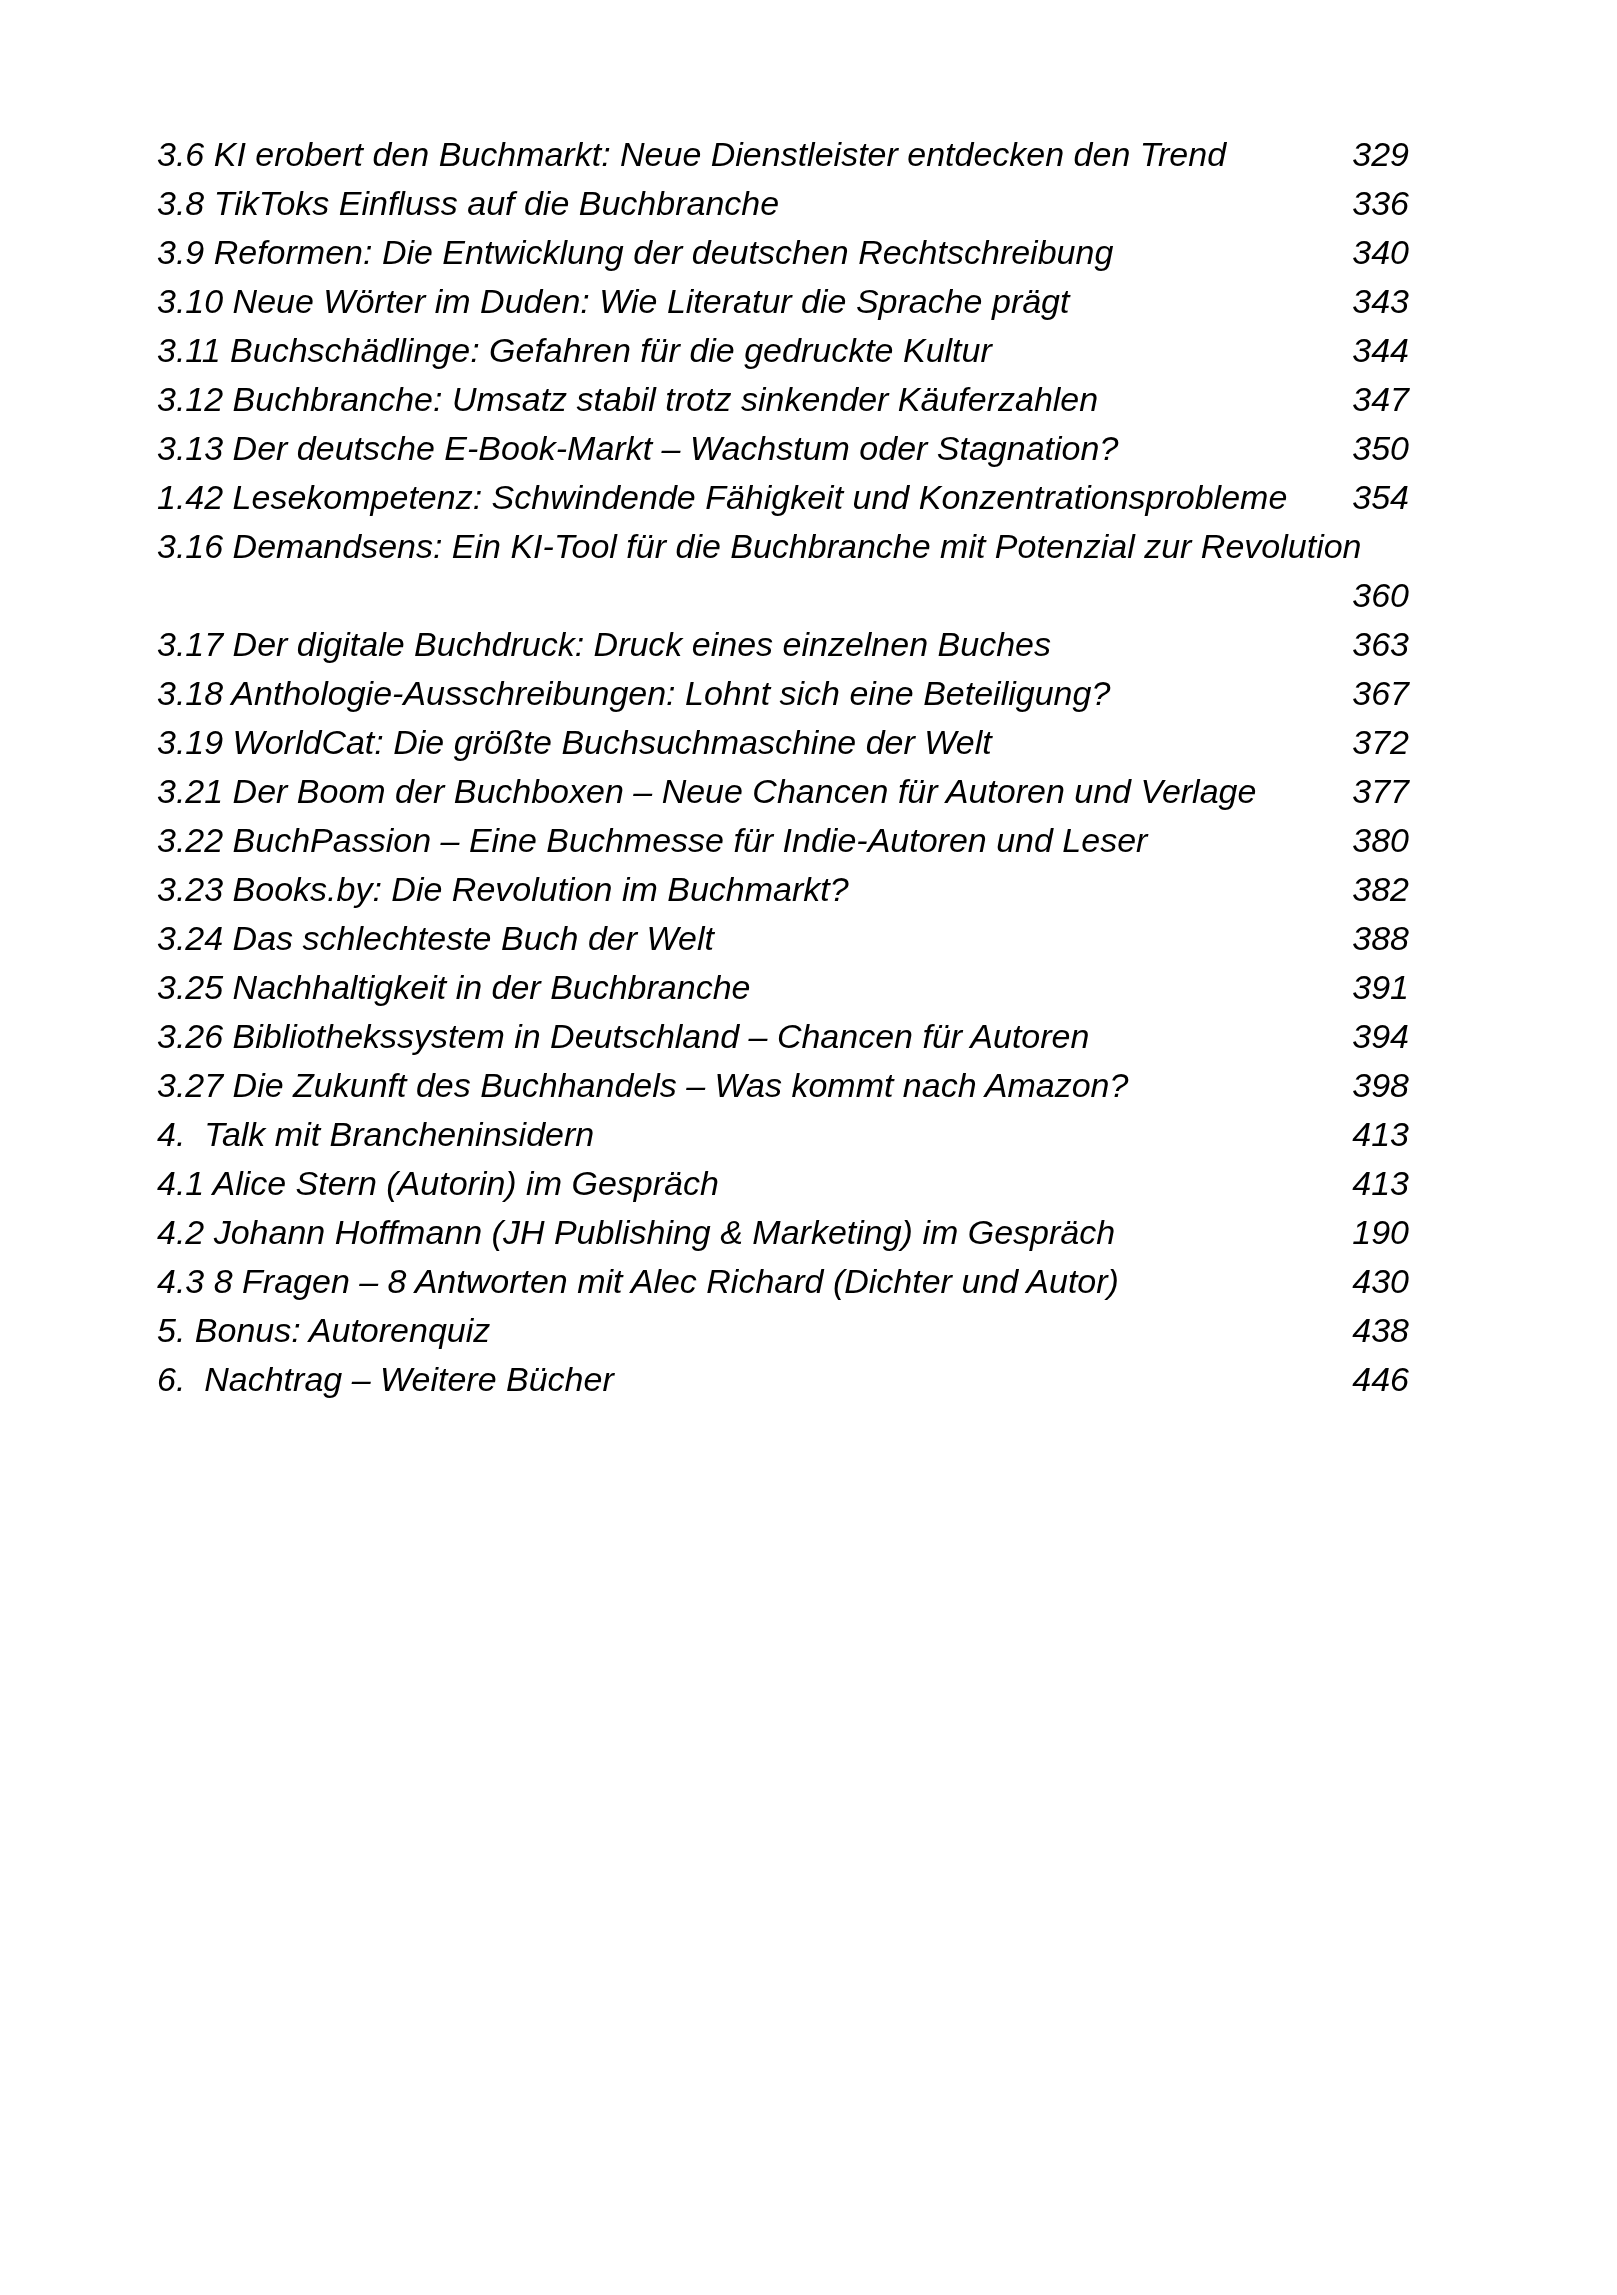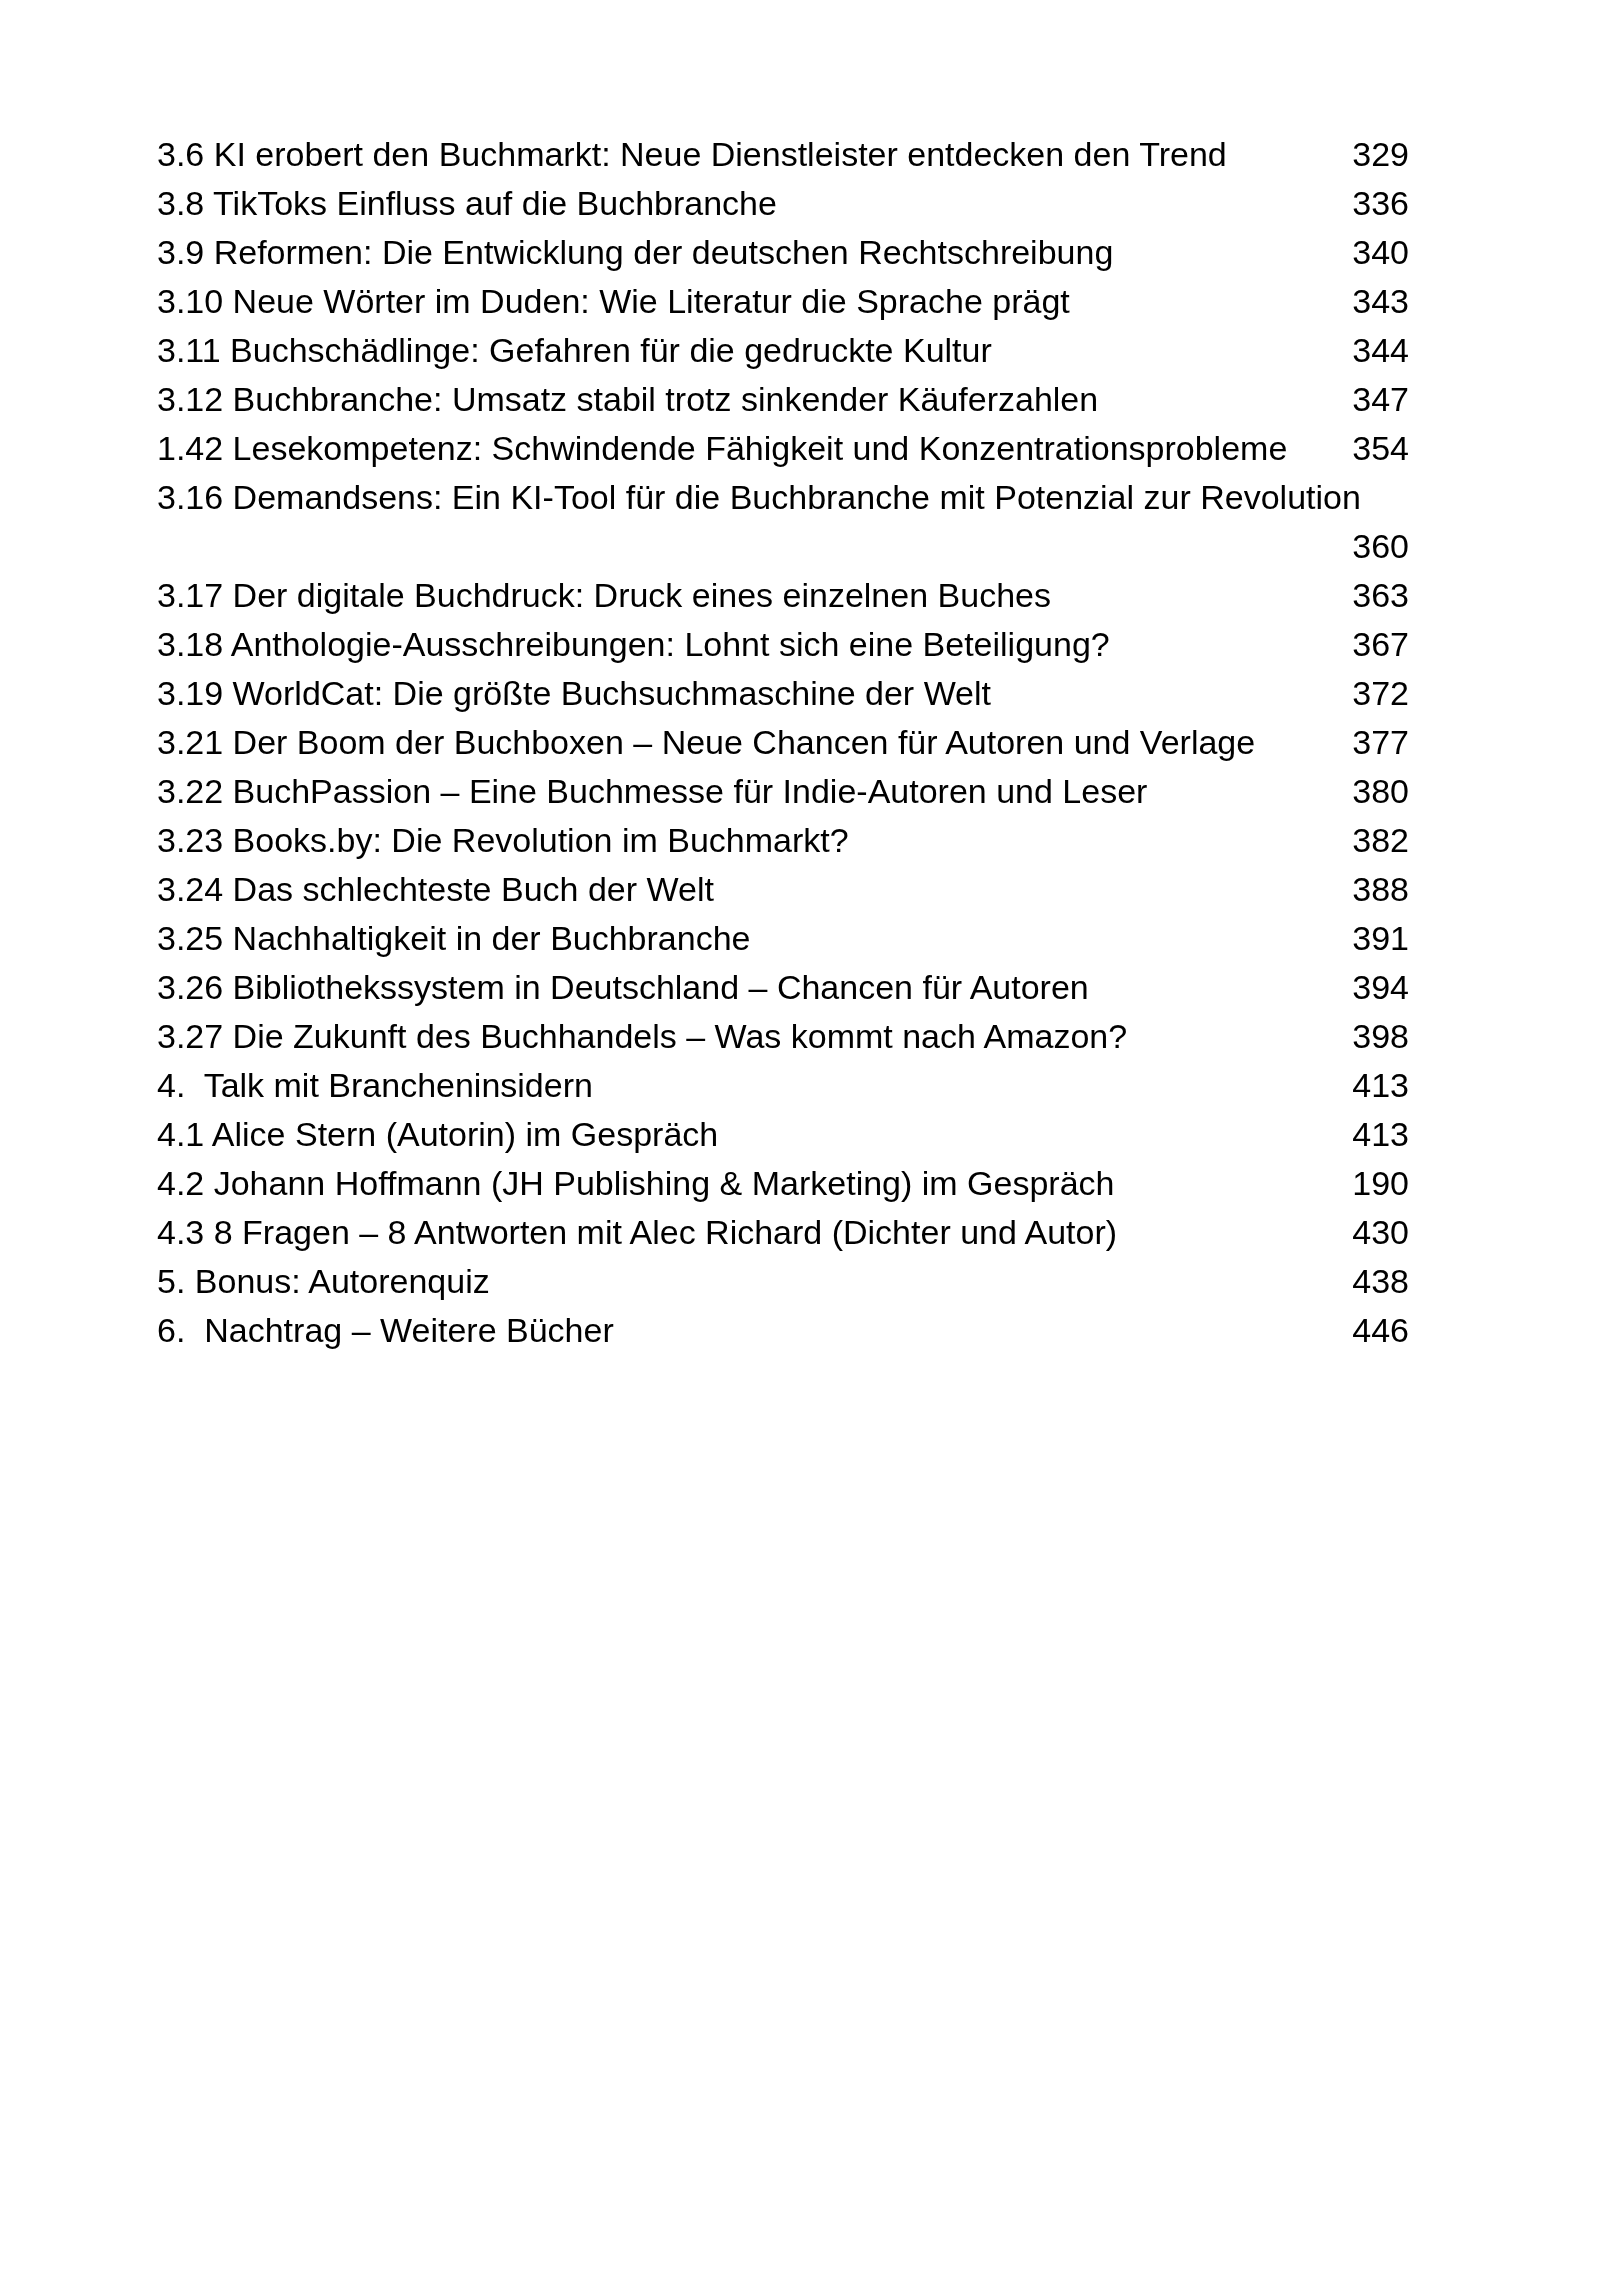--- a/index.html
+++ b/index.html
@@ -8,21 +8,21 @@
     box-sizing: border-box;
     width: 1618px;
     height: 2295px;
     padding: 130px 209px 0 157px;
     background: #ffffff;
     font-family: "Liberation Sans", sans-serif;
     font-size: 34px;
     line-height: 49px;
     color: #000000;
   }
-  .row { display: flex; align-items: baseline; }
+  .row { display: flex; align-items: baseline; font-style: italic; }
   .t { flex: 1 1 auto; white-space: pre-wrap; }
   .p { flex: 0 0 auto; white-space: nowrap; padding-left: 18.5px; }
 </style>
 </head>
 <body>
 
 <div class="page">
 
   <div class="row">
     <span class="t">3.6 KI erobert den Buchmarkt: Neue Dienstleister entdecken den Trend</span>
@@ -40,20 +40,24 @@
     <span class="t">3.10 Neue Wörter im Duden: Wie Literatur die Sprache prägt</span>
     <span class="p">343</span>
   </div>
   <div class="row">
     <span class="t">3.11 Buchschädlinge: Gefahren für die gedruckte Kultur</span>
     <span class="p">344</span>
   </div>
   <div class="row">
     <span class="t">3.12 Buchbranche: Umsatz stabil trotz sinkender Käuferzahlen</span>
     <span class="p">347</span>
+  </div>
+  <div class="row">
+    <span class="t">3.13 Der deutsche E-Book-Markt – Wachstum oder Stagnation?</span>
+    <span class="p">350</span>
   </div>
   <div class="row">
     <span class="t">1.42 Lesekompetenz: Schwindende Fähigkeit und Konzentrationsprobleme</span>
     <span class="p">354</span>
   </div>
 
   <div class="row">
     <span class="t">3.16 Demandsens: Ein KI-Tool für die Buchbranche mit Potenzial zur Revolution</span>
   </div>
   <div class="row">

